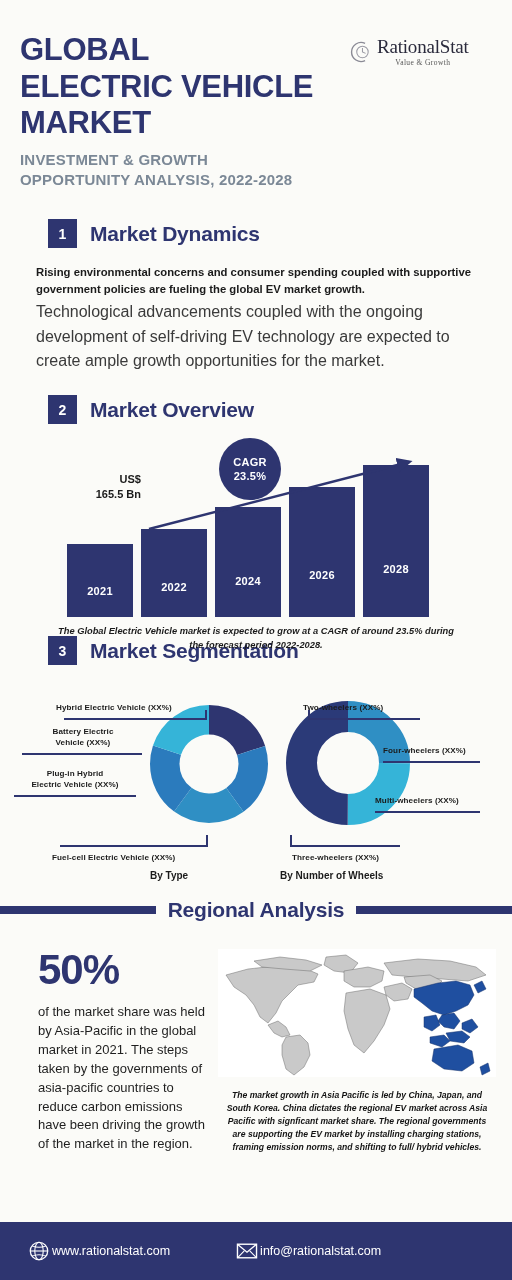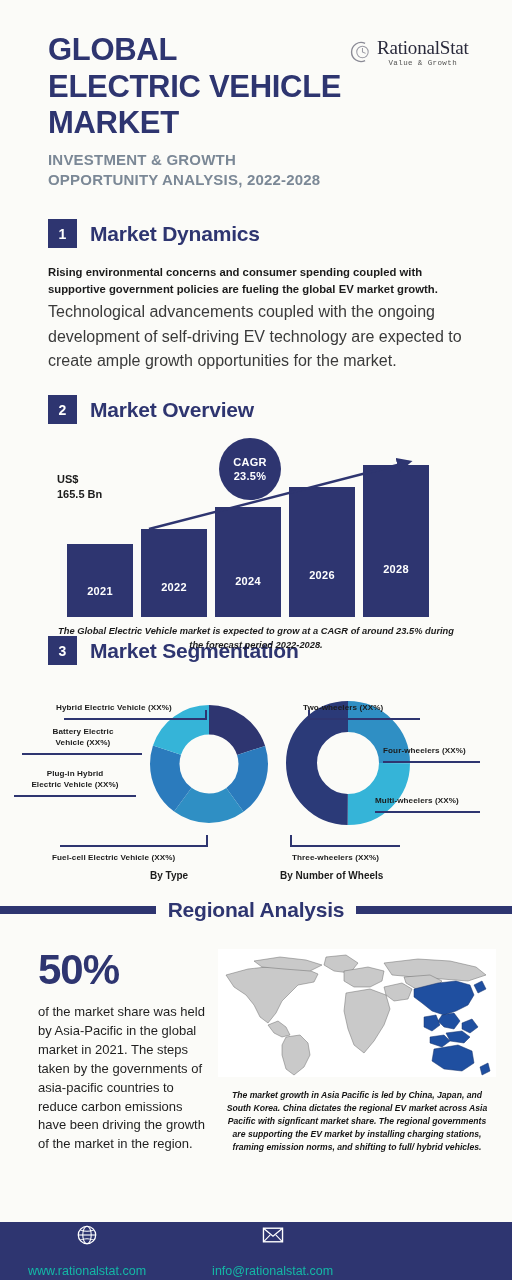--- a/index.html
+++ b/index.html
@@ -7,65 +7,65 @@
   body{
     background:#ffffff;
     font-family:"Liberation Sans", sans-serif;
     color:#2b2b2b;
     position:relative;
     overflow:hidden;
   }
   .page{ width:512px; height:1280px; position:relative; background:#fbfbf8; }
 
   
-  .header{ padding:32px 30px 0 48px; position:relative; }
+  .header{ padding:32px 30px 0 20px; position:relative; }
   .title{
     font-size:31px; line-height:1.18; font-weight:800; letter-spacing:-0.3px;
     color:#2e3570; text-transform:uppercase; max-width:330px;
   }
   .subtitle{
     margin-top:8px; font-size:15px; line-height:1.38; font-weight:700;
     letter-spacing:0.2px; color:#7b8896; text-transform:uppercase; max-width:330px;
   }
   .logo{
     position:absolute; right:24px; top:30px; width:142px; height:44px;
     display:flex; align-items:center; gap:5px;
   }
   .logo-mark{ width:26px; height:26px; flex:0 0 26px; }
   .logo-txt{ display:flex; flex-direction:column; align-items:center; }
   .logo-name{ font-family:"Liberation Serif", serif; font-size:19px; color:#2a2a3c; letter-spacing:-0.2px; line-height:1; }
-  .logo-tag{ font-family:Liberation Mono, monospace; font-size:7.5px; color:#555; margin-top:2px; letter-spacing:0.4px; }
+  .logo-tag{ font-family:Liberation Serif, serif; font-size:7.5px; color:#555; margin-top:2px; letter-spacing:0.4px; }
 
   
   .sec-head{ display:flex; align-items:center; gap:13px; padding-left:48px; }
   .sec-num{
     width:29px; height:29px; background:#2e3570; color:#fff;
     display:flex; align-items:center; justify-content:center;
     font-size:14px; font-weight:700;
   }
   .sec-title{ font-size:21px; font-weight:800; color:#2e3570; letter-spacing:-0.2px; }
 
   
-  .dyn{ padding:16px 34px 0 48px; }
+  .dyn{ padding:16px 34px 0 36px; }
   .dyn-bold{ font-size:11.3px; line-height:1.52; font-weight:700; color:#1b1b1b; }
   .dyn-body{ font-size:16px; line-height:1.52; color:#3a3a3a; margin-top:2px; }
 
   
   .chart-wrap{ position:relative; height:200px; margin:18px 0 0 0; }
   .chart{ position:relative; width:430px; height:175px; margin:0 auto; }
   .bar{
     position:absolute; bottom:0; background:#2e3570;
     display:flex; justify-content:center;
   }
   .bar span{
     color:#fff; font-size:11px; font-weight:700; letter-spacing:0.3px;
     position:absolute; bottom:28%;
   }
   .usd{
-    position:absolute; left:16px; bottom:116px; width:84px; text-align:left;
+    position:absolute; left:16px; bottom:116px; width:84px; text-align:right;
     font-size:11px; font-weight:800; color:#1b1b1b; line-height:1.35;
   }
   .cagr{
     position:absolute; left:178px; top:-4px; width:62px; height:62px;
     border-radius:50%; background:#2e3570; color:#fff;
     display:flex; flex-direction:column; align-items:center; justify-content:center;
     font-size:11px; font-weight:800; line-height:1.3; letter-spacing:0.3px;
   }
   .arrow{ position:absolute; left:0; top:0; width:430px; height:175px; pointer-events:none; }
   .chart-note{
@@ -104,21 +104,21 @@
   .map-note{
     margin-top:8px; font-size:8.6px; line-height:1.5; font-weight:700;
     font-style:italic; color:#141414; text-align:center; padding:0 6px;
   }
 
   
   .footer{
     position:absolute; left:0; bottom:0; width:512px; height:58px;
     background:#2e3570; display:flex; align-items:center;
   }
-  .fitem{ display:flex; align-items:center; gap:18px; color:#14b8a6; font-size:12.5px;flex-direction:column; }
+  .fitem{ display:flex; align-items:center; gap:2px; color:#ffffff; font-size:12.5px; }
   .fitem.web{ margin-left:28px; }
   .fitem.mail{ margin-left:66px; }
   .ficon{ width:22px; height:22px; flex:0 0 22px; }
 </style>
 </head>
 <body>
 
 <div class="page">
 
   <div class="header">

